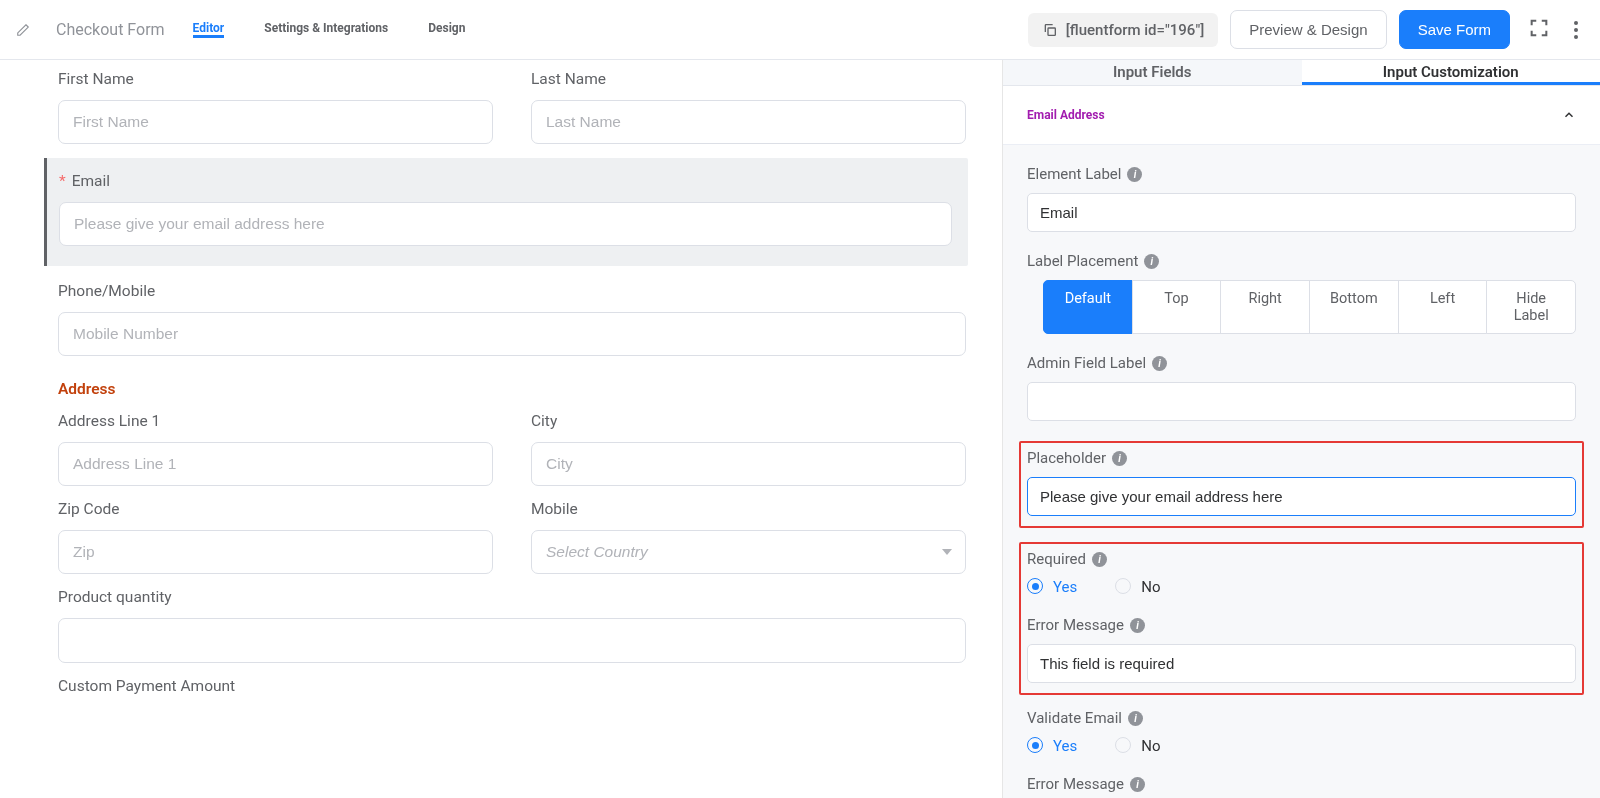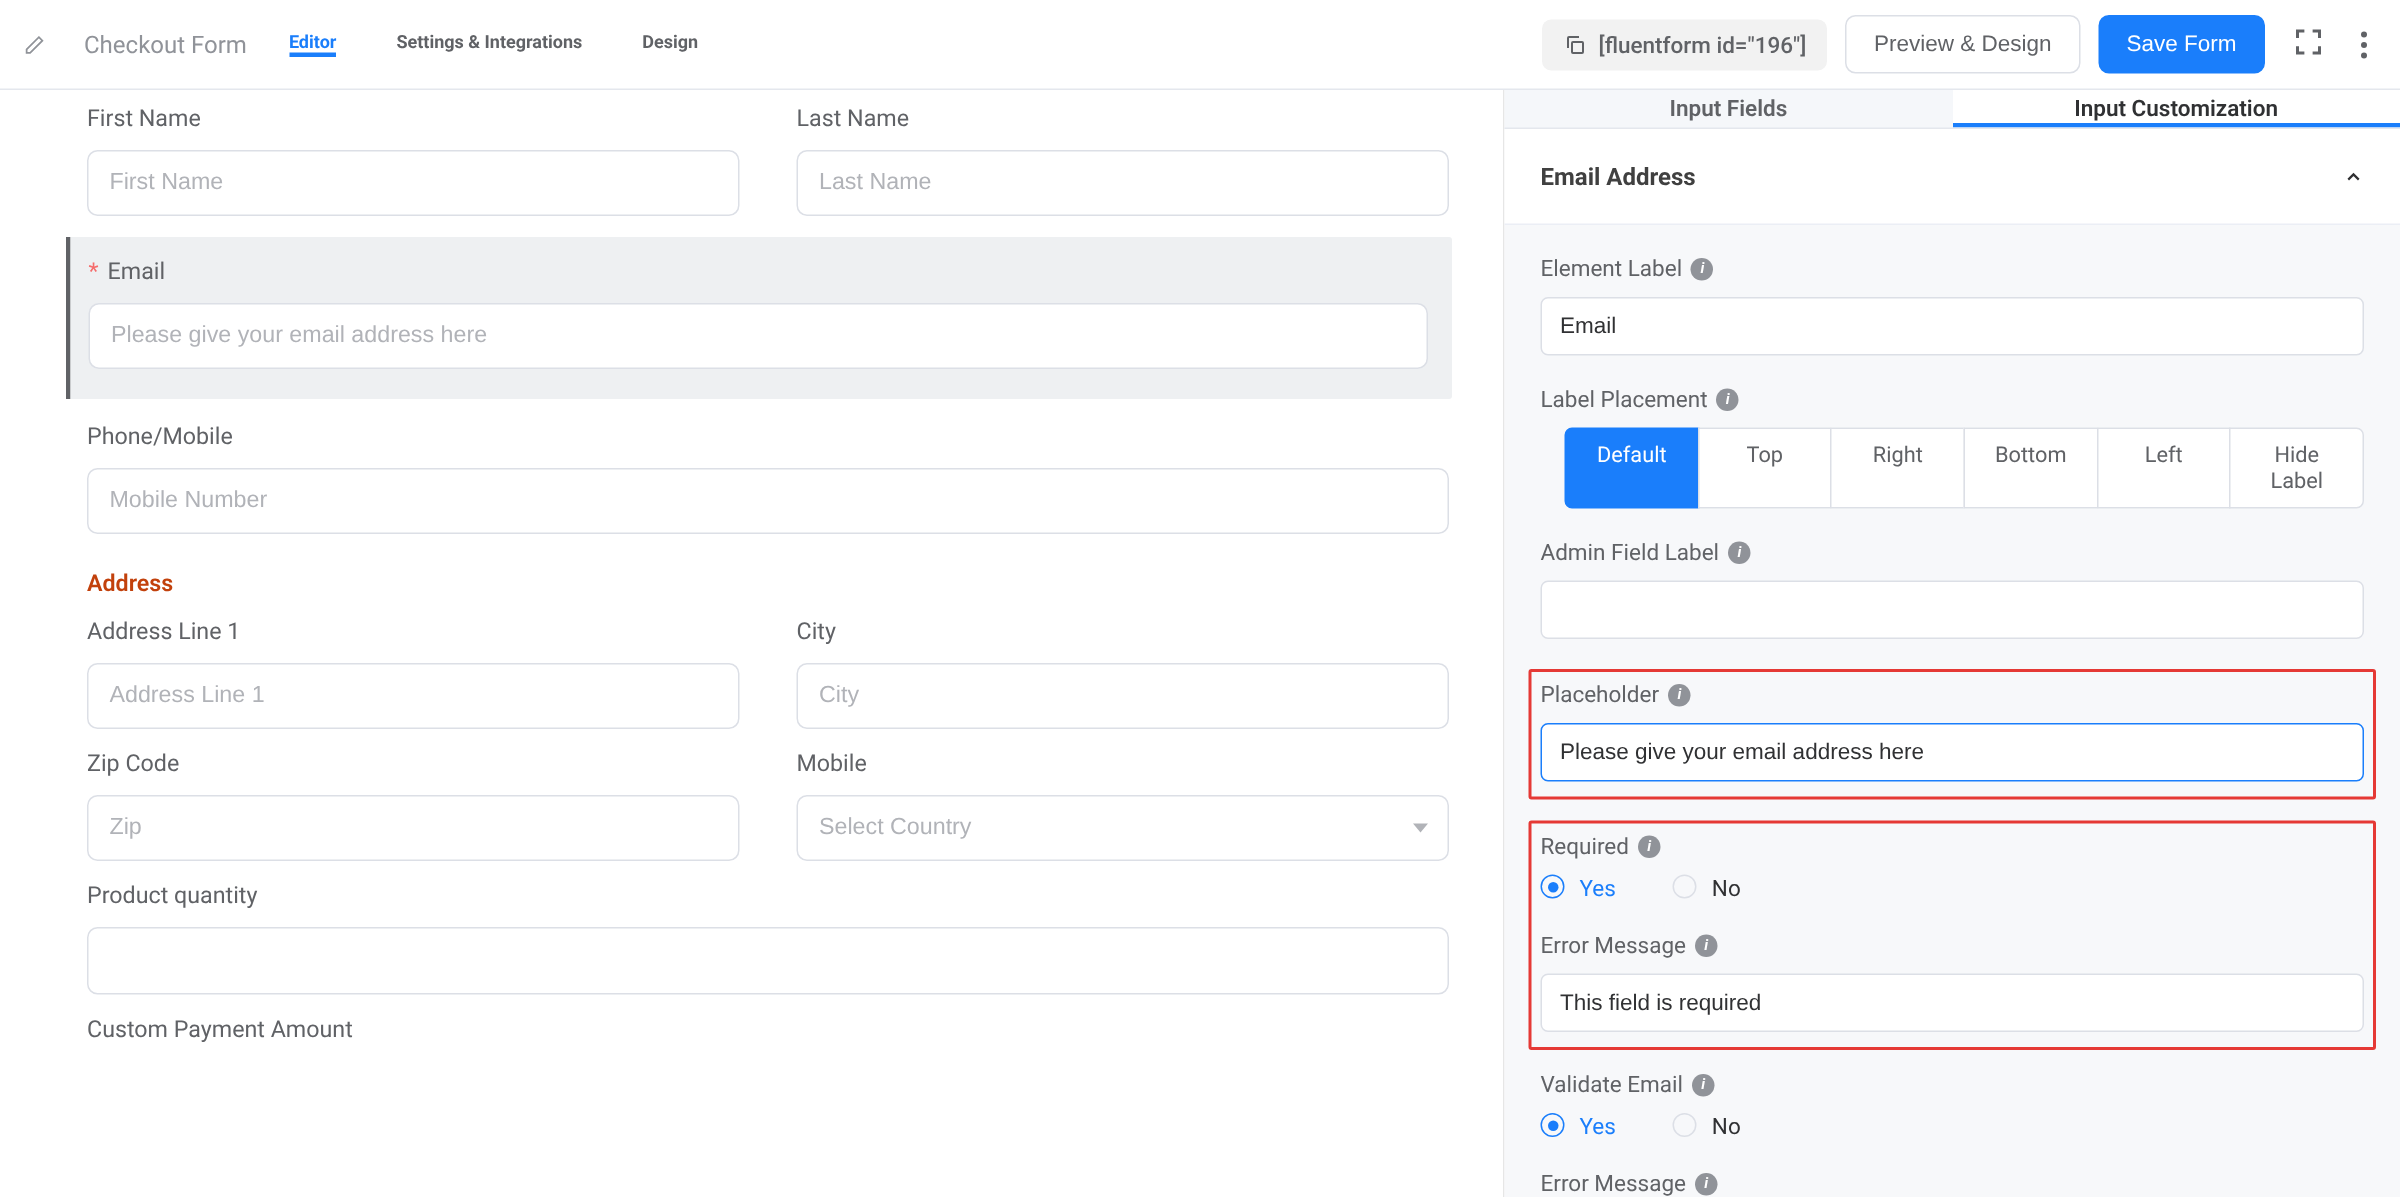--- a/index.html
+++ b/index.html
@@ -81,21 +81,21 @@
 }
 .side-tab {
   flex: 1; text-align: center; font-size: 15px; font-weight: 600; color: #606266;
   padding: 3px 0; cursor: pointer; border-bottom: 3px solid transparent;
   white-space: nowrap;
 }
 .side-tab.active { color: #303133; border-bottom-color: #1a7efb; background: #fff; }
 
 .section-header {
   display: flex; justify-content: space-between; align-items: center;
-  padding: 22px 24px; font-size: 16px; font-weight: 700; color: #404040;
+  padding: 22px 24px; font-size: 12px; font-weight: 700; color: #a21caf;
   background: #fff; cursor: pointer; border-bottom: 1px solid #ebeef5;
 }
 .chevron-up { width: 14px; height: 14px; }
 
 .panel-body { padding: 20px 24px 10px 24px; background: #f7f8fa; }
 .setting-group { margin-bottom: 20px; }
 .setting-label {
   font-size: 15px; color: #606266; margin-bottom: 10px; display: flex; align-items: center; gap: 6px;
 }
 .info-icon {
@@ -209,21 +209,21 @@
     </div>
 
     <div class="form-row">
       <div class="form-col">
         <label class="field-label">Zip Code</label>
         <input class="input-ctrl" placeholder="Zip" style="">
       </div>
       <div class="form-col">
         <label class="field-label">Mobile</label>
         <div class="select-wrap">
-          <input class="input-ctrl" readonly="" style="cursor: pointer;" placeholder="Select Country">
+          <input class="input-ctrl" readonly="" style="cursor: pointer; font-style: italic;" placeholder="Select Country">
         </div>
       </div>
     </div>
 
     <div class="field-block" style="margin-top:10px;">
       <label class="field-label">Product quantity</label>
       <input class="input-ctrl empty" style="">
     </div>
 
     <div class="field-block" style="margin-top:10px;">

